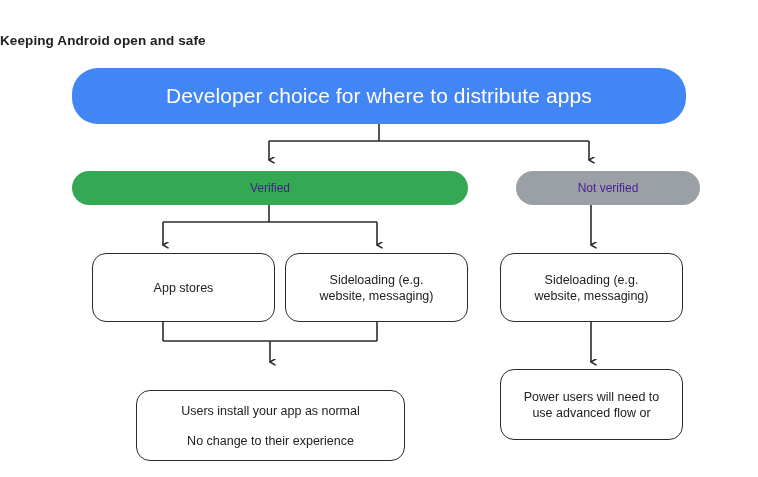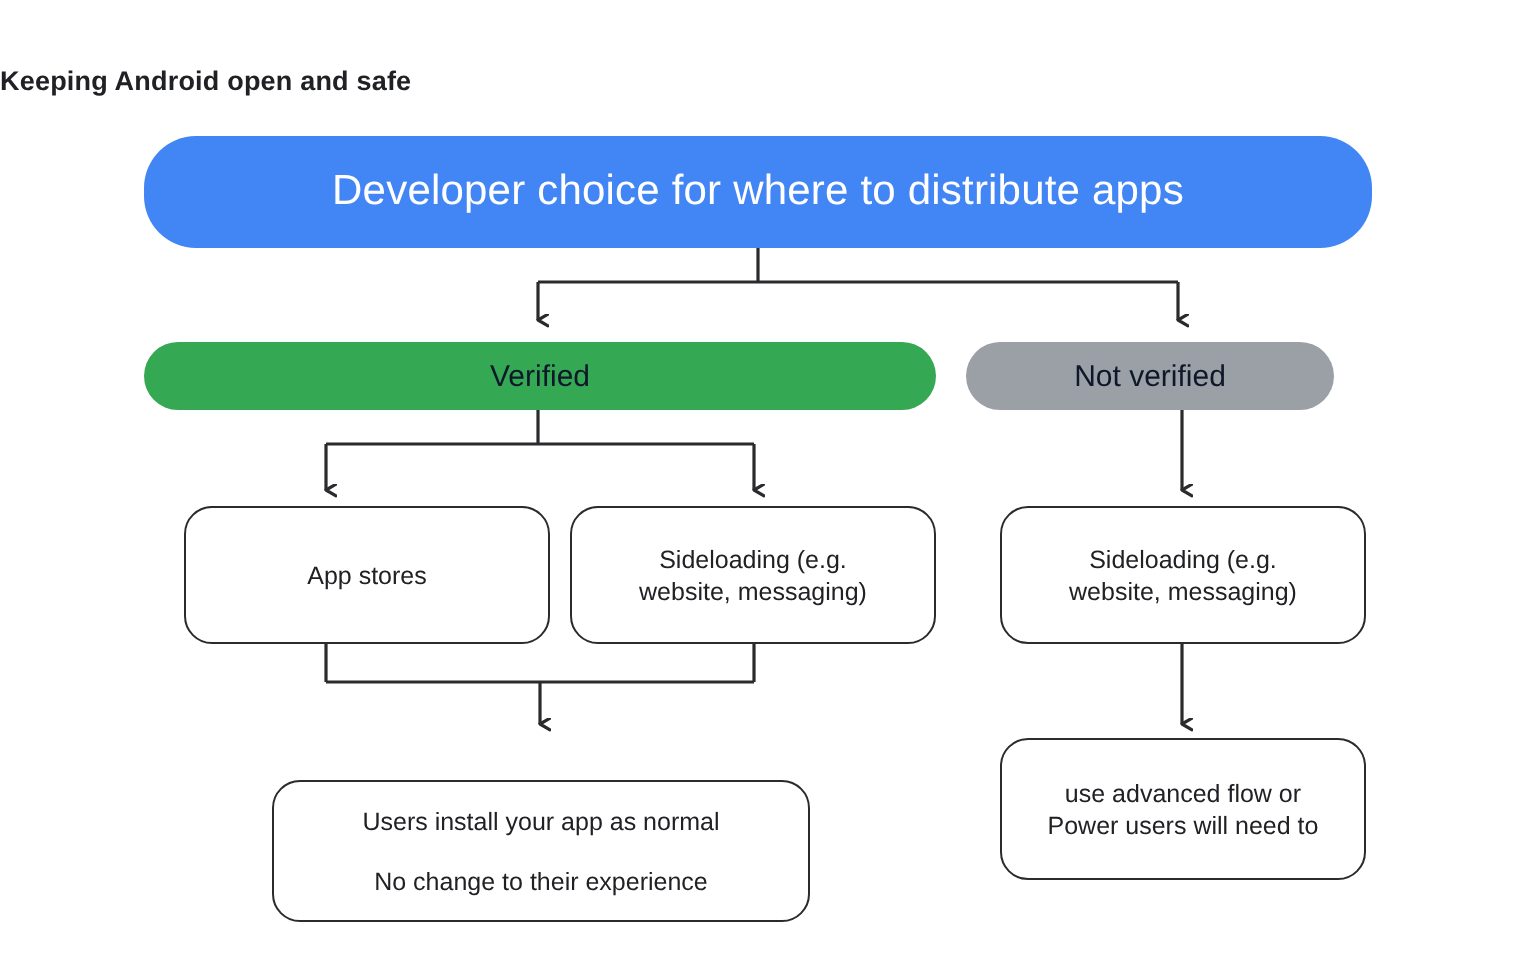--- a/index.html
+++ b/index.html
@@ -46,22 +46,22 @@
     background: #4285F4;
     border-radius: 26px;
     color: #ffffff;
     font-size: 21px;
     font-weight: 400;
     letter-spacing: 0.1px;
   }
 
   .pill {
     border-radius: 20px;
-    color: #0f172a;
-    font-size: 15px;
+    color: #4c1d95;
+    font-size: 12px;
     font-weight: 400;
     text-align: right;
   }
   .pill-verified { background: #34A853; }
   .pill-not-verified { background: #9AA0A6; }
 
   .outline-box {
     background: #ffffff;
     border: 1.6px solid #2b2b2e;
     border-radius: 14px;
@@ -132,21 +132,21 @@
   </svg>
 
   <div class="node banner" style="left:72px; top:68px; width:614px; height:56px;">
     <span class="line">Developer choice for where to distribute apps</span>
   </div>
 
   <div class="node pill pill-verified" style="left:72px; top:171px; width:396px; height:34px;">
     <span class="line">Verified</span>
   </div>
 
-  <div class="node pill pill-not-verified" style="left:483px; top:171px; width:184px; height:34px;">
+  <div class="node pill pill-not-verified" style="left:516px; top:171px; width:184px; height:34px;">
     <span class="line">Not verified</span>
   </div>
 
   <div class="node outline-box" style="left:72px; top:253px; width:183px; height:69px;margin-left:20px;">
     <span class="line">App stores</span>
   </div>
 
   <div class="node outline-box" style="left:285px; top:253px; width:183px; height:69px;">
     <span class="line">Sideloading (e.g.</span>
     <span class="line">website, messaging)</span>
@@ -156,17 +156,17 @@
     <span class="line">Sideloading (e.g.</span>
     <span class="line">website, messaging)</span>
   </div>
 
   <div class="node outline-box spaced" style="left:136px; top:390px; width:269px; height:71px;">
     <span class="line">Users install your app as normal</span>
     <span class="line">No change to their experience</span>
   </div>
 
   <div class="node outline-box" style="left:500px; top:369px; width:183px; height:71px;">
+    <span class="line">Power users will need to</span>
     <span class="line">use advanced flow or</span>
-    <span class="line">Power users will need to</span>
   </div>
 
 </div>
 
 </body></html>

